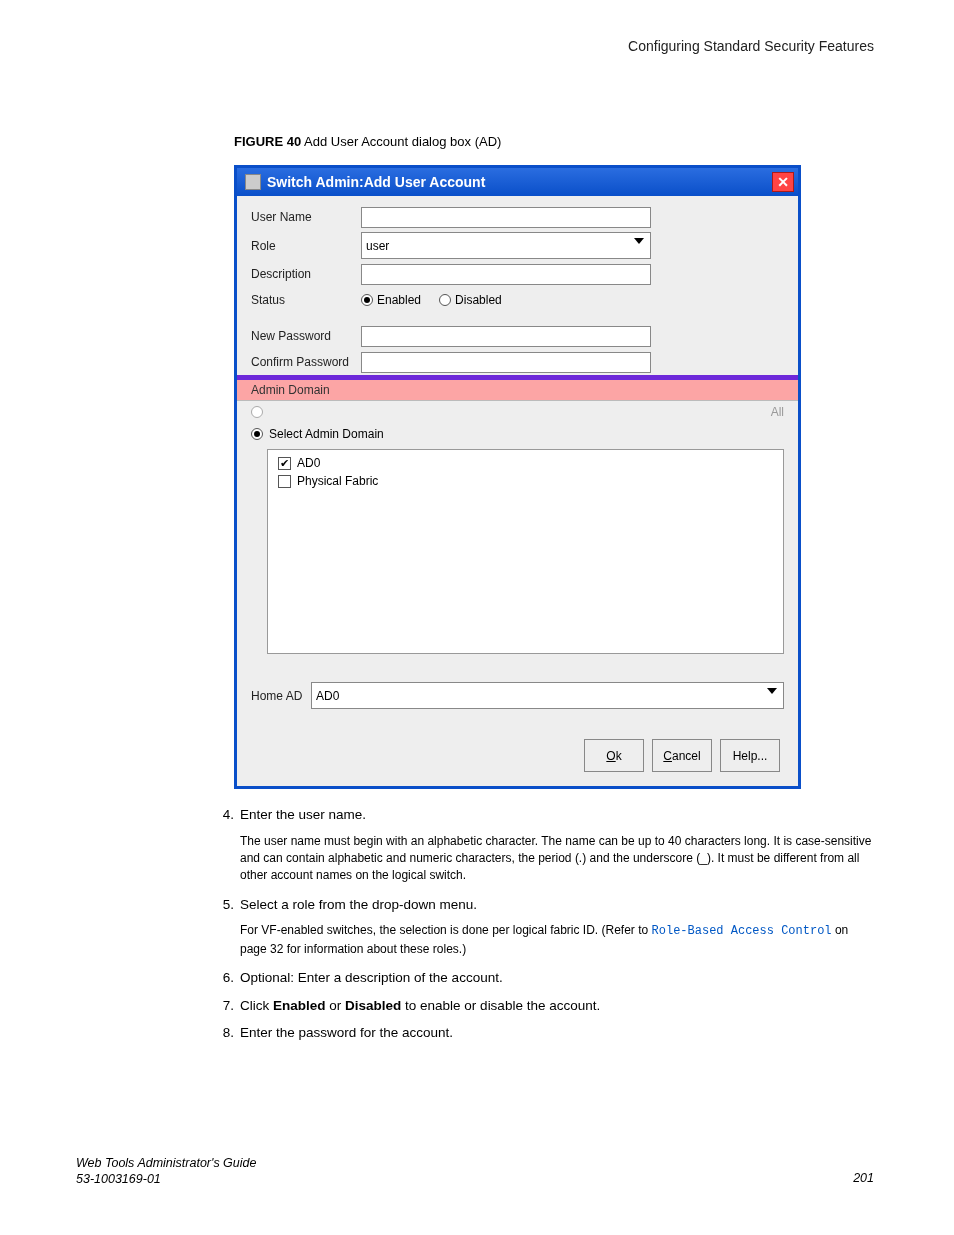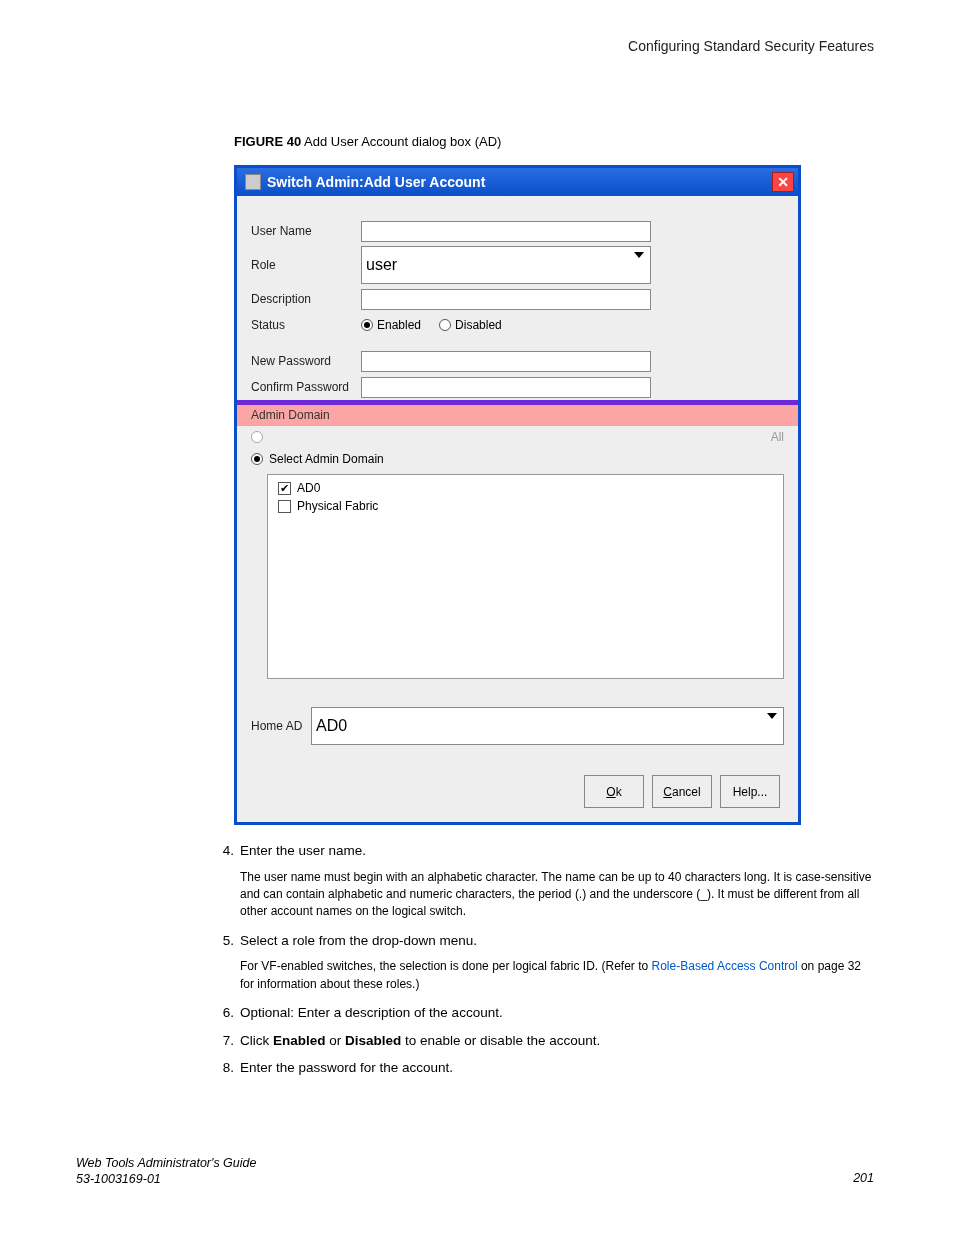--- a/index.html
+++ b/index.html
@@ -61,21 +61,21 @@
     background: #f44;
     border: 1px solid #aa1a1a;
     color: #fff;
     display: flex;
     align-items: center; justify-content: center;
     font-weight: bold;
     font-size: 14px;
     cursor: pointer;
   }
   .dialog-body {
-    padding: 22px 0 12px 0;
+    padding: 8px 0 12px 0;
     background: #eeeeee;
     font-size: 12px;
   }
   .form-row {
     display: flex;
     align-items: center;
     padding: 2px 14px;
     min-height: 26px;
   }
   .flabel {
@@ -85,27 +85,27 @@
   .tinput {
     width: 290px;
     height: 21px;
     border: 1px solid #888;
     background: #fff;
     padding: 1px 4px;
     font-size: 12px;
   }
   .dropdown {
     width: 290px;
-    height: 38px;
+    height: 27px;
     border: 1px solid #888;
     background: #fff;
     display: flex;
     align-items: center;
     padding: 0 4px;
-    font-size: 16px;
+    font-size: 12px;
     position: relative;
   }
   .dropdown .arrow {
     position: absolute;
     right: 6px; top: 5px;
     width: 0; height: 0;
     border-left: 5px solid transparent;
     border-right: 5px solid transparent;
     border-top: 6px solid #000;
   }
@@ -167,21 +167,21 @@
     cursor: pointer;
   }
   .btn span.u { text-decoration: underline; }
 
   
   .steps { margin-left: -22px; }
   .step { display: flex; margin-bottom: 8px; font-size: 13.5px; line-height: 1.45; }
   .step .num { width: 22px; text-align: right; margin-right: 6px; }
   .step .body { flex: 1; }
   .step-sub { margin: 8px 0 10px 28px; font-size: 12px; line-height: 1.45; }
-  .link { color: #0057c4; }
+  .link { color: #0057c4; font-family: Liberation Mono, monospace; }
 
   
   .footer-left {
     position: absolute;
     left: 76px;
     bottom: 48px;
     font-style: italic;
     font-size: 12.5px;
     line-height: 1.3;
   }

